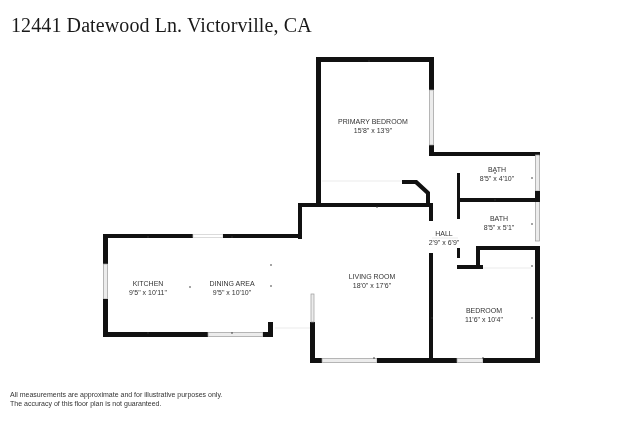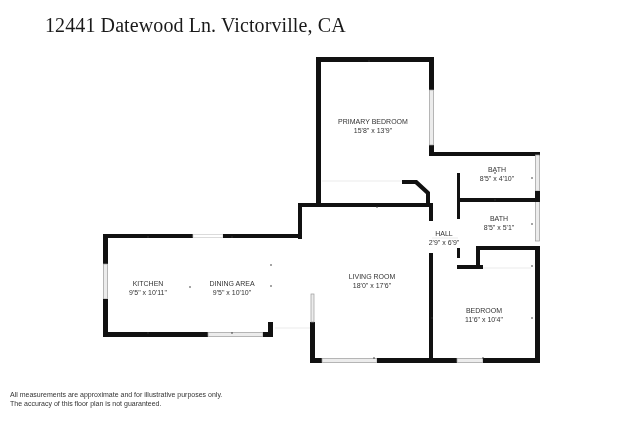--- a/index.html
+++ b/index.html
@@ -2,21 +2,20 @@
 <html><head>
   <meta charset="utf-8">
   <style>
     html, body { margin: 0; padding: 0; background: #ffffff; }
     body { width: 640px; height: 427px; position: relative; overflow: hidden; }
     .title {
       position: absolute; left: 11px; top: 14px;
       font-family: "Liberation Serif", "DejaVu Serif", serif;
       font-size: 20px; color: #1a1a1a; letter-spacing: 0.1px;
       white-space: nowrap;
-      margin-left: 34px;
     }
     .disclaimer {
       position: absolute; left: 10px; top: 390px;
       font-family: "Liberation Sans", "DejaVu Sans", sans-serif;
       font-size: 7px; line-height: 9px; color: #333;
     }
     svg.plan { position: absolute; left: 0; top: 0; }
     .room-label {
       font-family: "Liberation Sans", "DejaVu Sans", sans-serif;
       font-size: 7px; fill: #333; text-anchor: middle;

